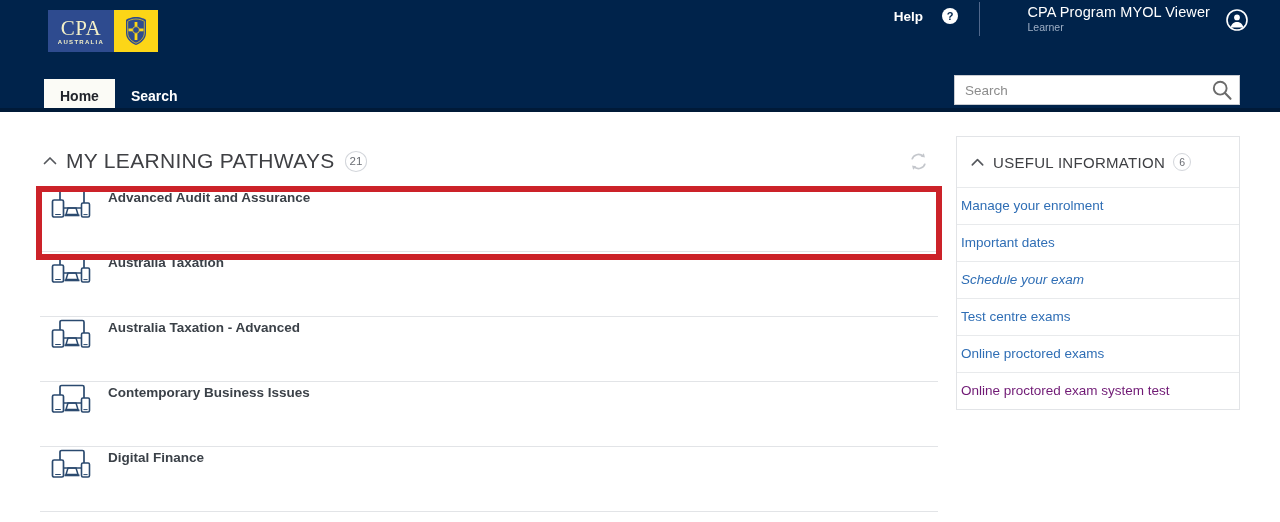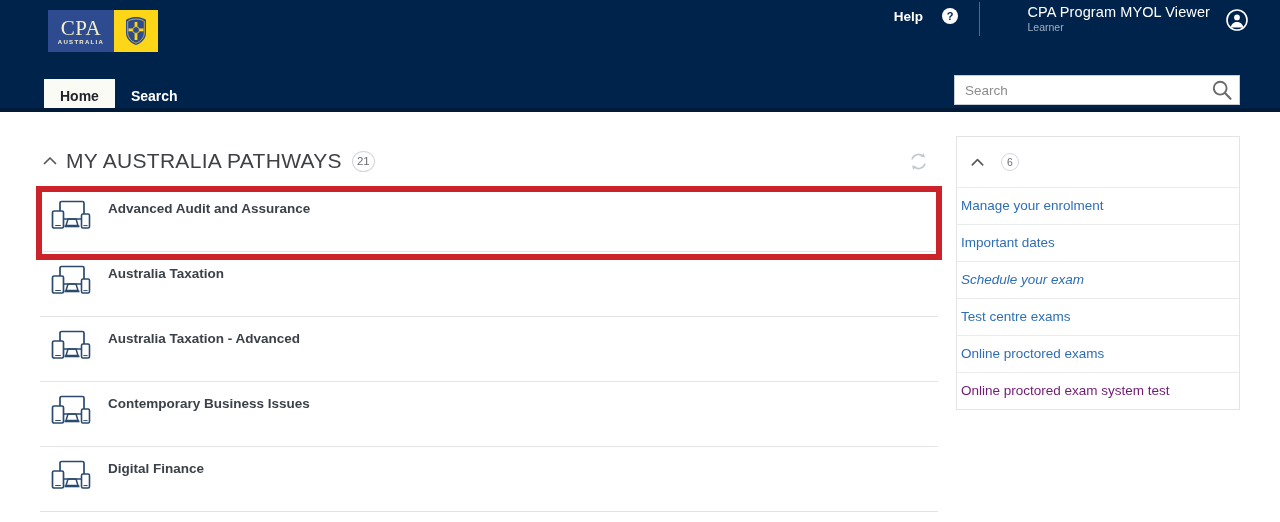--- a/index.html
+++ b/index.html
@@ -233,21 +233,20 @@
   
   .pathway-list {
     border-top: 1px solid #e2e4e7;
   }
   .pathway-row {
     position: relative;
     height: 65px;
     border-bottom: 1px solid #e2e4e7;
     display: flex;
     align-items: flex-start;
-    padding-top: 11px;
     box-sizing: border-box;
     cursor: pointer;
     background: #ffffff;
   }
   .pathway-row .dev-icon {
     width: 44px;
     margin-left: 10px;
     margin-top: 2px;
     flex: 0 0 44px;
     display: flex;
@@ -378,21 +377,21 @@
 
 <div class="content">
 
   <div class="pathways-panel">
     <div class="panel-head">
       <div class="chev">
         <svg width="18" height="18" viewBox="0 0 18 18" aria-hidden="true">
           <polyline points="3.5,11.5 9,6 14.5,11.5" fill="none" stroke="#55585d" stroke-width="1.7" stroke-linecap="round" stroke-linejoin="round"></polyline>
         </svg>
       </div>
-      <span class="panel-title">MY AUSTRALIA PATHWAYS</span>
+      <span class="panel-title">MY LEARNING PATHWAYS</span>
       <span class="count-badge">21</span>
       <div class="refresh-btn">
         <svg width="21" height="21" viewBox="0 0 21 21" aria-hidden="true">
           <path d="M4 8.4 A6.6 6.6 0 0 1 15.2 5.6" fill="none" stroke="#c4c7cc" stroke-width="1.7"></path>
           <polygon points="15.9,2.2 16.9,6.6 12.6,5.6" fill="#c4c7cc"></polygon>
           <path d="M17 12.6 A6.6 6.6 0 0 1 5.8 15.4" fill="none" stroke="#c4c7cc" stroke-width="1.7"></path>
           <polygon points="5.1,18.8 4.1,14.4 8.4,15.4" fill="#c4c7cc"></polygon>
         </svg>
       </div>
     </div>
@@ -477,20 +476,21 @@
     </div>
   </div>
 
   <div class="info-panel">
     <div class="info-head">
       <div class="chev">
         <svg width="17" height="17" viewBox="0 0 18 18" aria-hidden="true">
           <polyline points="3.5,11.5 9,6 14.5,11.5" fill="none" stroke="#55585d" stroke-width="1.7" stroke-linecap="round" stroke-linejoin="round"></polyline>
         </svg>
       </div>
+      <span class="info-title">USEFUL INFORMATION</span>
       <span class="info-badge">6</span>
     </div>
     <a class="info-link" style="color: rgb(47, 110, 181);">Manage your enrolment</a>
     <a class="info-link" style="color: rgb(47, 110, 181);">Important dates</a>
     <a class="info-link" style="color: rgb(47, 110, 181); font-style: italic;">Schedule your exam</a>
     <a class="info-link" style="color: rgb(47, 110, 181);">Test centre exams</a>
     <a class="info-link" style="color: rgb(47, 110, 181);">Online proctored exams</a>
     <a class="info-link" style="color: #701a75;">Online proctored exam system test</a>
   </div>
 

